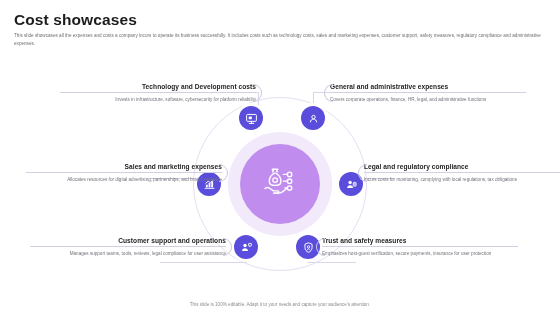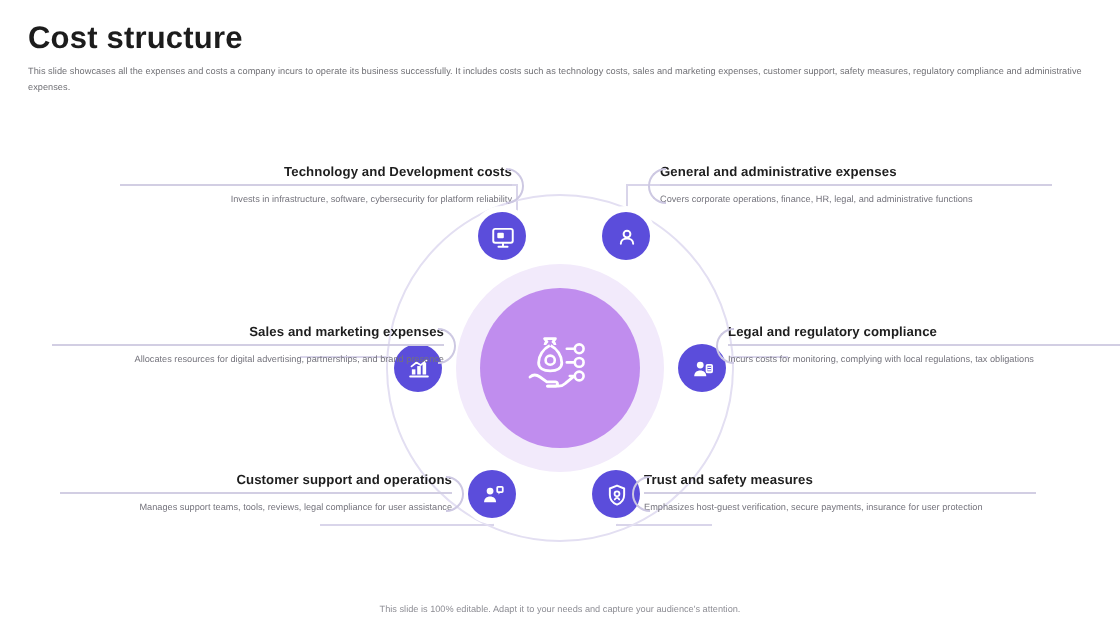--- a/index.html
+++ b/index.html
@@ -158,21 +158,21 @@
     text-align: center;
     font-size: 4.6px;
     color: #8d8d94;
   }
 </style>
 </head>
 <body>
 
 <div class="slide">
 
-  <div class="title">Cost structure</div>
+  <div class="title">Cost showcases</div>
   <div class="subtitle">This slide showcases all the expenses and costs a company incurs to operate its business successfully. It includes costs such as technology costs, sales and marketing expenses, customer support, safety measures, regulatory compliance and administrative expenses.</div>
 
   <div class="conn" style="left:180px; top:92px; width:78px;"></div>
   <div class="conn-v" style="left:258px; top:92px; height:22px;"></div>
 
   <div class="conn" style="left:313px; top:92px; width:52px;"></div>
   <div class="conn-v" style="left:313px; top:92px; height:22px;"></div>
 
   <div class="conn" style="left:150px; top:178px; width:60px;"></div>
   <div class="conn" style="left:352px; top:178px; width:42px;"></div>

